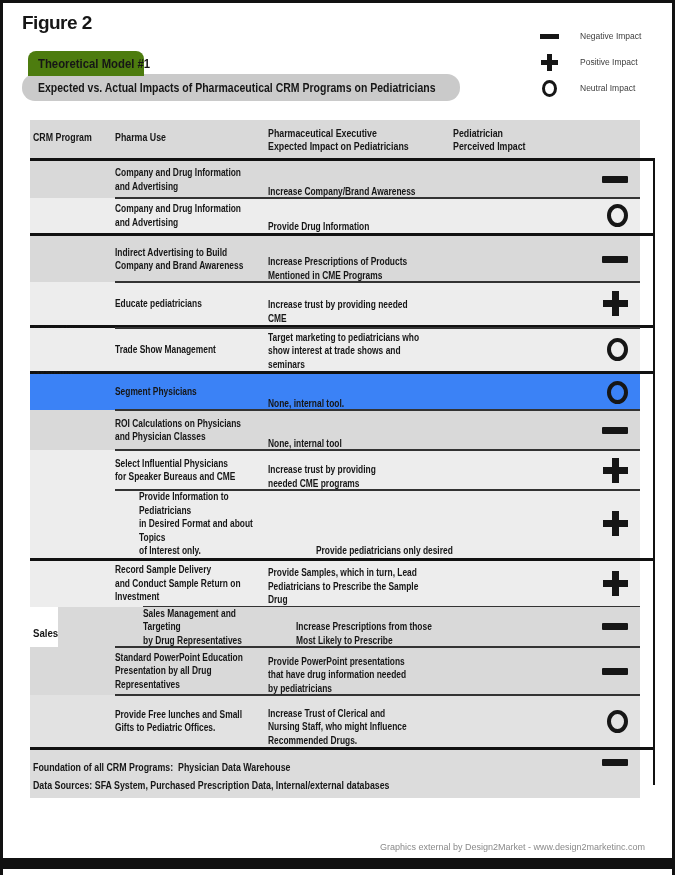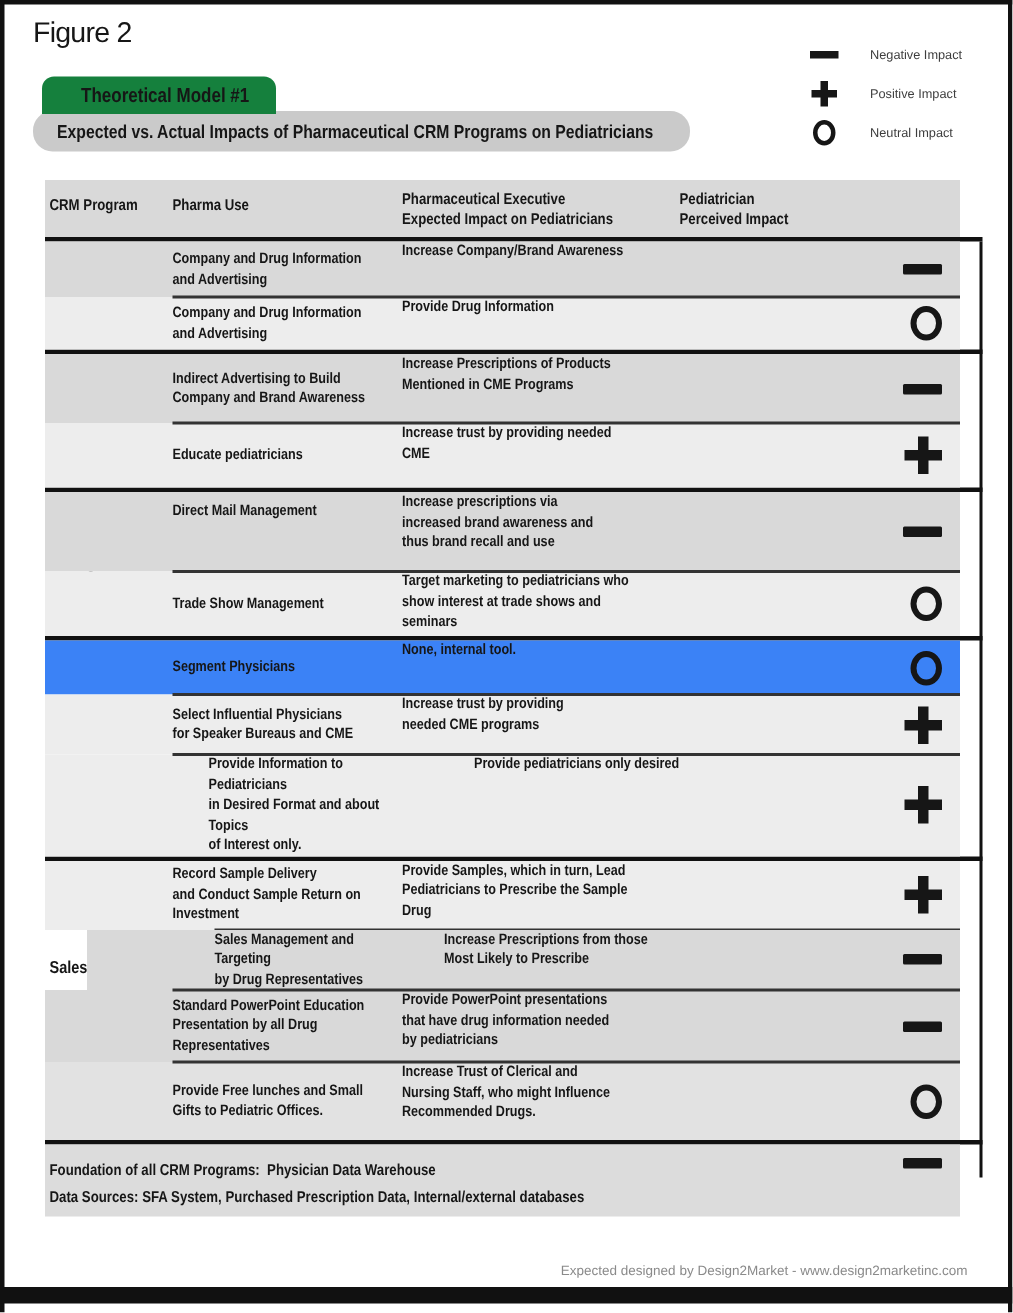--- a/index.html
+++ b/index.html
@@ -3,36 +3,36 @@
 <meta charset="utf-8">
 <style>
   html,body{margin:0;padding:0;}
   body{
     width:675px;height:875px;position:relative;background:#fff;
     font-family:"Liberation Sans",sans-serif;color:#161616;overflow:hidden;
   }
   .page-frame{position:absolute;inset:0;border:3px solid #111;border-bottom:none;box-sizing:border-box;pointer-events:none;}
   .bottom-bar{position:absolute;left:0;right:0;top:858px;height:11px;background:#111;}
 
-  .figure-label{position:absolute;left:22px;top:12px;font-size:19px;font-weight:normal;letter-spacing:-.5px;}
+  .figure-label{position:absolute;left:22px;top:12px;font-size:19px;font-weight:bold;letter-spacing:-.5px;}
 
   
   .legend{position:absolute;left:535px;top:23px;width:125px;}
   .legend-item{display:flex;align-items:center;height:26px;}
   .legend-sym{width:28px;display:flex;justify-content:center;align-items:center;}
   .legend-label{font-size:8.5px;color:#3d3d3d;margin-left:17px;white-space:nowrap;}
   .lsym-negative{width:19px;height:5px;background:#161616;}
   .lsym-positive{width:17px;height:17px;position:relative;}
   .lsym-positive::before{content:"";position:absolute;left:0;top:6px;width:17px;height:5px;background:#161616;}
   .lsym-positive::after{content:"";position:absolute;left:6px;top:0;width:5px;height:17px;background:#161616;}
   .lsym-neutral{width:9px;height:11px;border:3.5px solid #161616;border-radius:50%;}
 
   
-  .title-badge{position:absolute;left:28px;top:51px;width:156px;height:25px;background:#15803d;
-    border-radius:8px 8px 0 0;display:flex;align-items:center;padding-left:26px;box-sizing:border-box;z-index:2;}
+  .title-badge{position:absolute;left:28px;top:51px;width:116px;height:25px;background:#4d7c0f;
+    border-radius:8px 8px 0 0;display:flex;align-items:center;padding-left:10px;box-sizing:border-box;z-index:2;}
   .title-badge .cond{font-size:13.5px;font-weight:bold;}
   .subtitle-bar{position:absolute;left:22px;top:74px;width:438px;height:27px;background:#cacaca;
     border-radius:13px;display:flex;align-items:center;padding-left:16px;box-sizing:border-box;z-index:1;}
   .subtitle-bar .cond{font-size:12.5px;font-weight:bold;}
 
   .cond{display:inline-block;transform:scaleX(0.84);transform-origin:0 50%;white-space:pre;}
 
   
   .tbl{position:absolute;left:30px;top:120px;width:625px;height:713px;}
   .vrule{position:absolute;right:0;top:41px;bottom:48px;width:2.5px;background:#111;}
@@ -51,21 +51,21 @@
   .group{position:relative;}
   .glabel{position:absolute;left:3px;top:50%;width:101%;
     font-size:11.5px;font-weight:bold;line-height:21px;white-space:pre-line;
     transform:translateY(-50%) scaleX(0.84);transform-origin:0 50%;}
   .glabel-first{top:18px;}
 
   .row{display:flex;position:relative;}
   .row.sep::before{content:"";position:absolute;left:85px;right:0;top:-1px;height:1.5px;background:#333;}
   .c1{width:85px;flex:none;}
   .c2{width:153px;flex:none;display:flex;align-items:center;box-sizing:border-box;}
-  .c3{width:185px;flex:none;display:flex;align-items:flex-start;box-sizing:border-box;}
+  .c3{width:185px;flex:none;display:flex;align-items:flex-end;box-sizing:border-box;}
   .c4{flex:1;display:flex;align-items:center;justify-content:flex-end;padding-right:12px;box-sizing:border-box;}
   .c2.vtop{align-items:flex-start;padding-top:6px;}
   .ct{font-size:10px;font-weight:bold;line-height:13.5px;white-space:pre-line;
       display:inline-block;transform:scaleX(0.84);transform-origin:0 50%;width:119%;}
 
   .sym-negative{width:26px;height:7px;background:#161616;border-radius:1px;}
   .sym-positive{width:25px;height:25px;position:relative;}
   .sym-positive::before{content:"";position:absolute;left:0;top:9px;width:25px;height:7px;background:#161616;}
   .sym-positive::after{content:"";position:absolute;left:9px;top:0;width:7px;height:25px;background:#161616;}
   .sym-neutral{width:13px;height:15px;border:4.5px solid #161616;border-radius:50%;}
@@ -186,34 +186,20 @@
           <div class="c4">
             <div class="sym-positive"></div>
           </div>
         </div>
       </div>
       <div class="hrule"></div>
       <div class="block group">
         <div class="glabel">Campaign
 Management
 Systems</div>
-        <div class="row" style="min-height: 53px; background: rgb(217, 217, 217);">
-          <div class="c1"></div>
-          <div class="c2 vtop">
-            <span class="ct">Direct Mail Management</span>
-          </div>
-          <div class="c3">
-            <span class="ct">Increase prescriptions via
-increased brand awareness and
-thus brand recall and use</span>
-          </div>
-          <div class="c4">
-            <div class="sym-negative"></div>
-          </div>
-        </div>
         <div class="row sep" style="min-height: 43px; background: rgb(237, 237, 237);">
           <div class="c1"></div>
           <div class="c2">
             <span class="ct">Trade Show Management</span>
           </div>
           <div class="c3">
             <span class="ct">Target marketing to pediatricians who
 show interest at trade shows and seminars</span>
           </div>
           <div class="c4">
@@ -228,20 +214,33 @@
         <div class="row" style="min-height: 36px; background: #3b82f6;">
           <div class="c1"></div>
           <div class="c2">
             <span class="ct">Segment Physicians</span>
           </div>
           <div class="c3">
             <span class="ct">None, internal tool.</span>
           </div>
           <div class="c4">
             <div class="sym-neutral"></div>
+          </div>
+        </div>
+        <div class="row sep" style="min-height: 40px; background: rgb(217, 217, 217);">
+          <div class="c1"></div>
+          <div class="c2">
+            <span class="ct">ROI Calculations on Physicians
+and Physician Classes</span>
+          </div>
+          <div class="c3">
+            <span class="ct">None, internal tool</span>
+          </div>
+          <div class="c4">
+            <div class="sym-negative"></div>
           </div>
         </div>
         <div class="row sep" style="min-height: 40px; background: rgb(237, 237, 237);">
           <div class="c1"></div>
           <div class="c2">
             <span class="ct">Select Influential Physicians
 for Speaker Bureaus and CME</span>
           </div>
           <div class="c3">
             <span class="ct">Increase trust by providing
@@ -339,15 +338,15 @@
     <div class="ftext">
       <span class="ftline">Foundation of all CRM Programs:  Physician Data Warehouse</span><br>
       <span class="ftline">Data Sources: SFA System, Purchased Prescription Data, Internal/external databases</span>
     </div>
     <div class="c4">
       <div class="sym-negative"></div>
     </div>
   </div>
 </div>
 
-<div class="credit">Expected designed by Design2Market - www.design2marketinc.com</div>
+<div class="credit">Graphics external by Design2Market - www.design2marketinc.com</div>
 
 <div class="bottom-bar"></div>
 
 </body></html>

